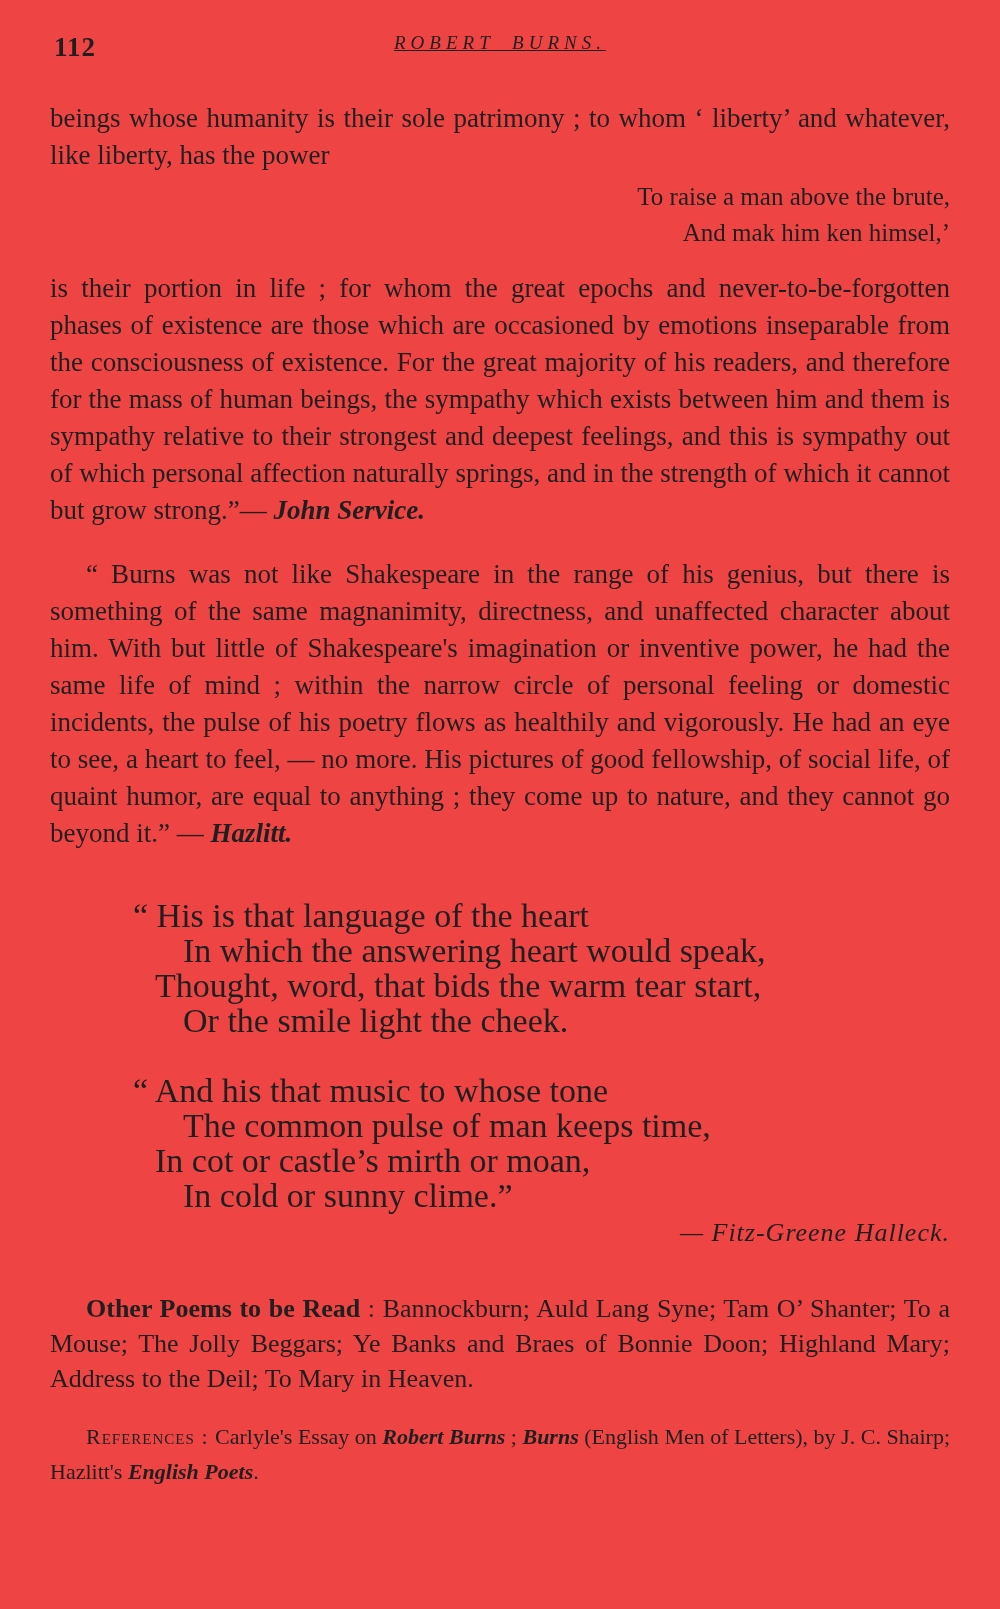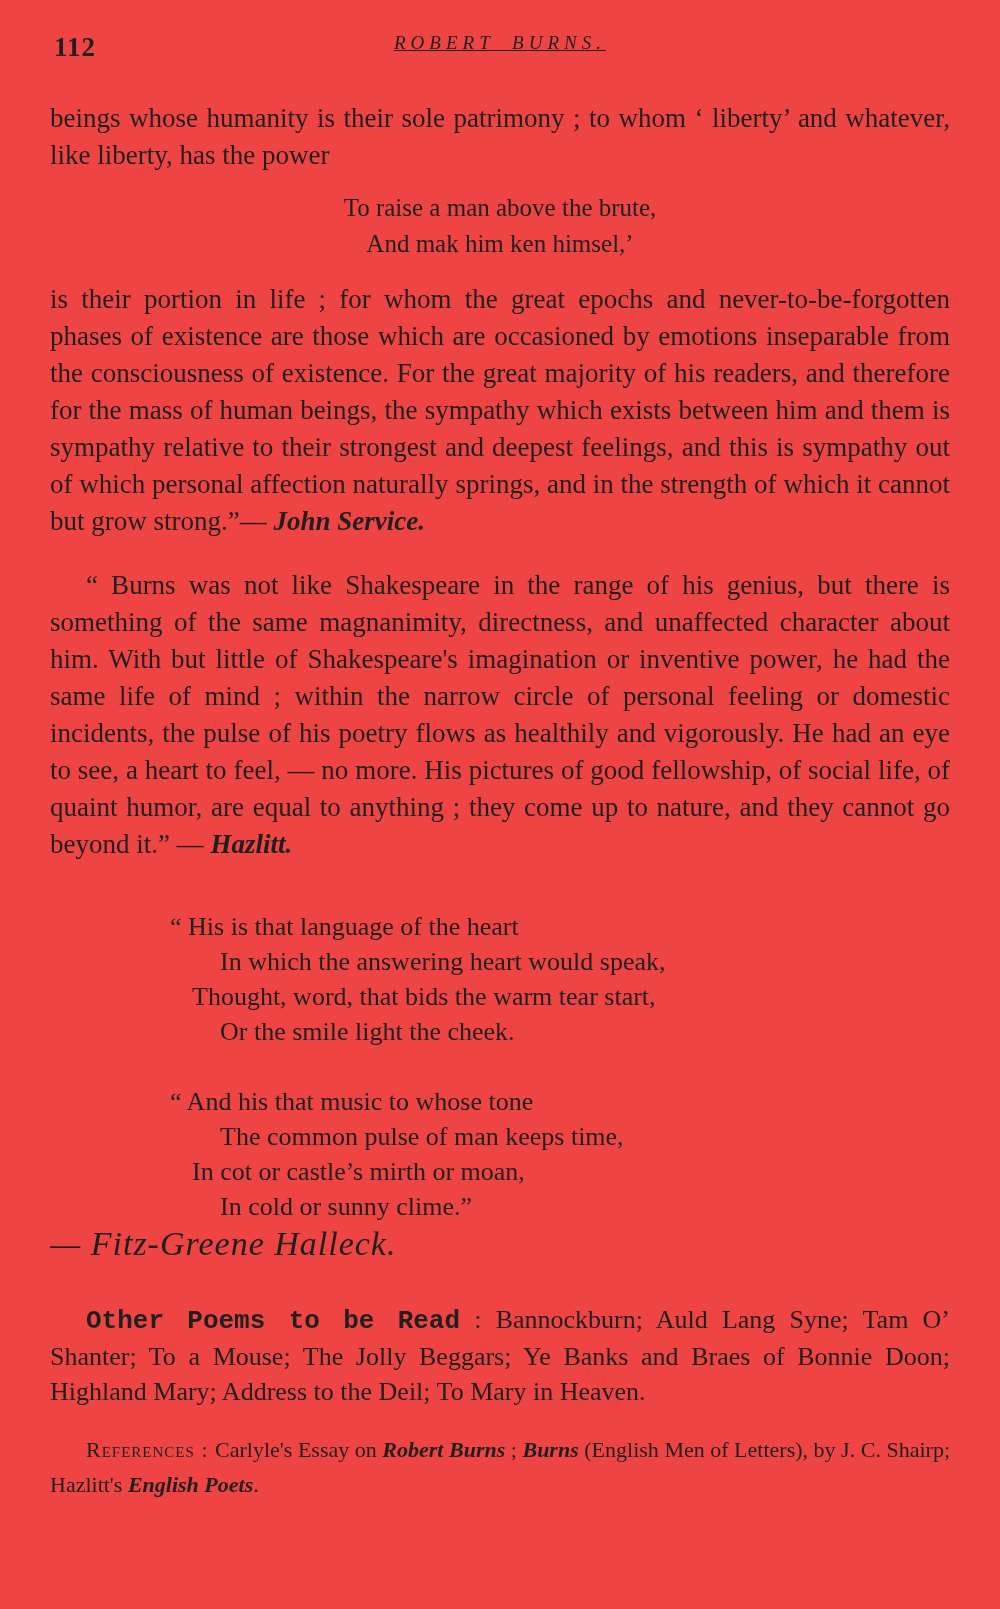--- a/index.html
+++ b/index.html
@@ -8,33 +8,33 @@
     background:#ef4444;color:#1f1f1f;
     padding:26px 50px 0 50px;overflow:hidden;
     font-family:"Liberation Serif","DejaVu Serif",serif;
   }
   .page-header{position:relative;height:40px;margin-bottom:34px;}
   .page-number{position:absolute;left:4px;top:6px;font-size:27px;font-weight:bold;letter-spacing:1px;}
   .running-head{display:block;text-align:center;font-style:italic;font-size:19px;letter-spacing:5px;padding-top:6px;word-spacing:8px;text-decoration:underline;}
   p{margin:0;}
   .body-par{font-size:27px;line-height:37px;text-align:justify;}
   .opening{margin-top:0;}
-  .verse{ text-align:center;font-size:25px;line-height:36px;margin-top:16px;}
+  .verse{ text-align:right;font-size:25px;line-height:36px;margin-top:5px;}
   .service{margin-top:19px;}
   .hazlitt{margin-top:27px;text-indent:36px;}
   .ital{font-style:italic;font-weight:bold;}
-  .stanza{margin-left:120px;font-size:26px;line-height:35px;}
+  .stanza{margin-left:83px;font-size:34px;line-height:35px;}
   .stanza-1{margin-top:46px;}
   .stanza-2{margin-top:35px;}
   .stanza .l2{margin-left:50px;}
   .stanza .l3{margin-left:22px;}
   .stanza .l4{margin-left:50px;}
-  .poem-attribution{margin-top:2px;font-style:italic;font-size:34px;line-height:35px;letter-spacing:1px;}
+  .poem-attribution{margin-top:2px;text-align:right;font-style:italic;font-size:26px;line-height:35px;letter-spacing:1px;}
   .other-poems{margin-top:41px;font-size:26px;line-height:35px;text-align:justify;text-indent:36px;}
-  .other-poems .lead{font-weight:bold;font-family:Liberation Mono, monospace;}
+  .other-poems .lead{font-weight:bold;}
   .references{margin-top:23px;font-size:22px;line-height:35px;text-align:justify;text-indent:36px;}
   .smallcaps{font-variant:small-caps;letter-spacing:1px;}
 </style>
 </head>
 <body>
 
 <div class="page">
 
   <header class="page-header">
     <span class="page-number">112</span>

